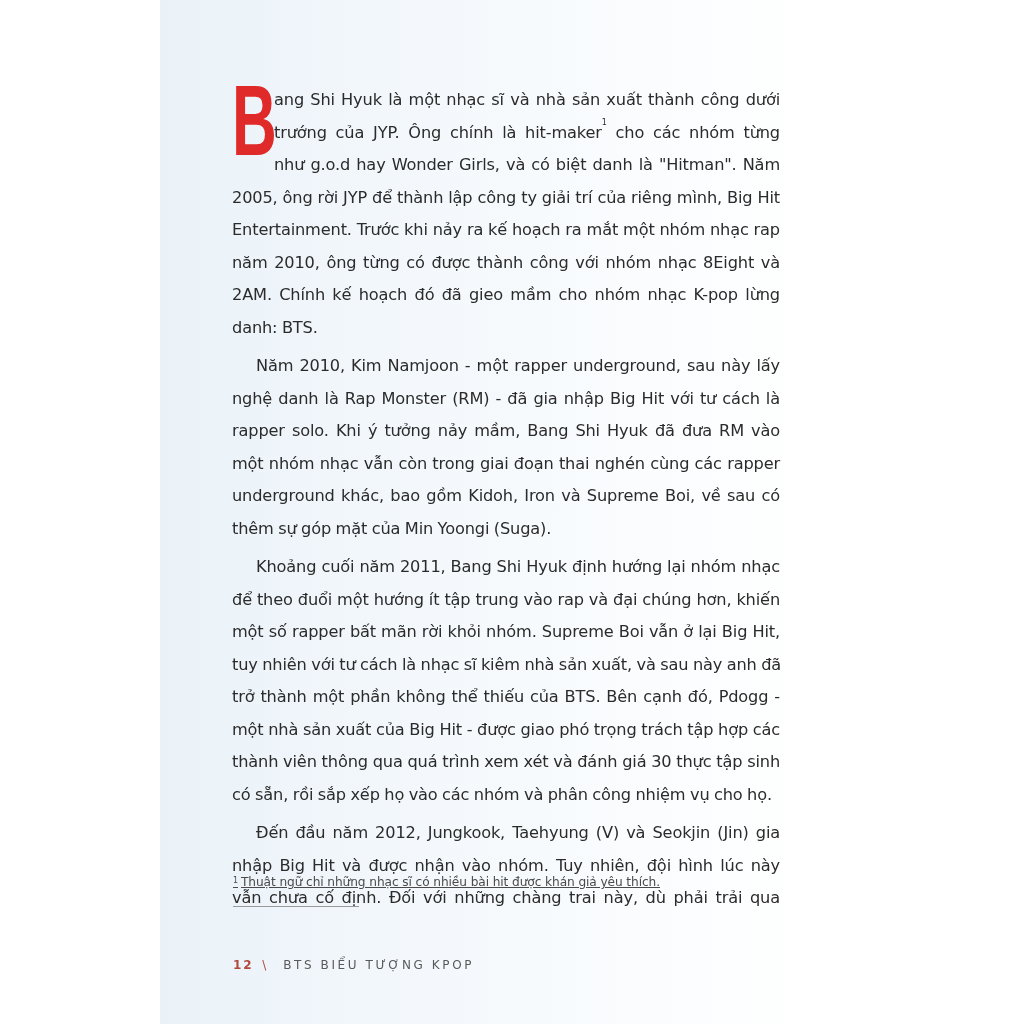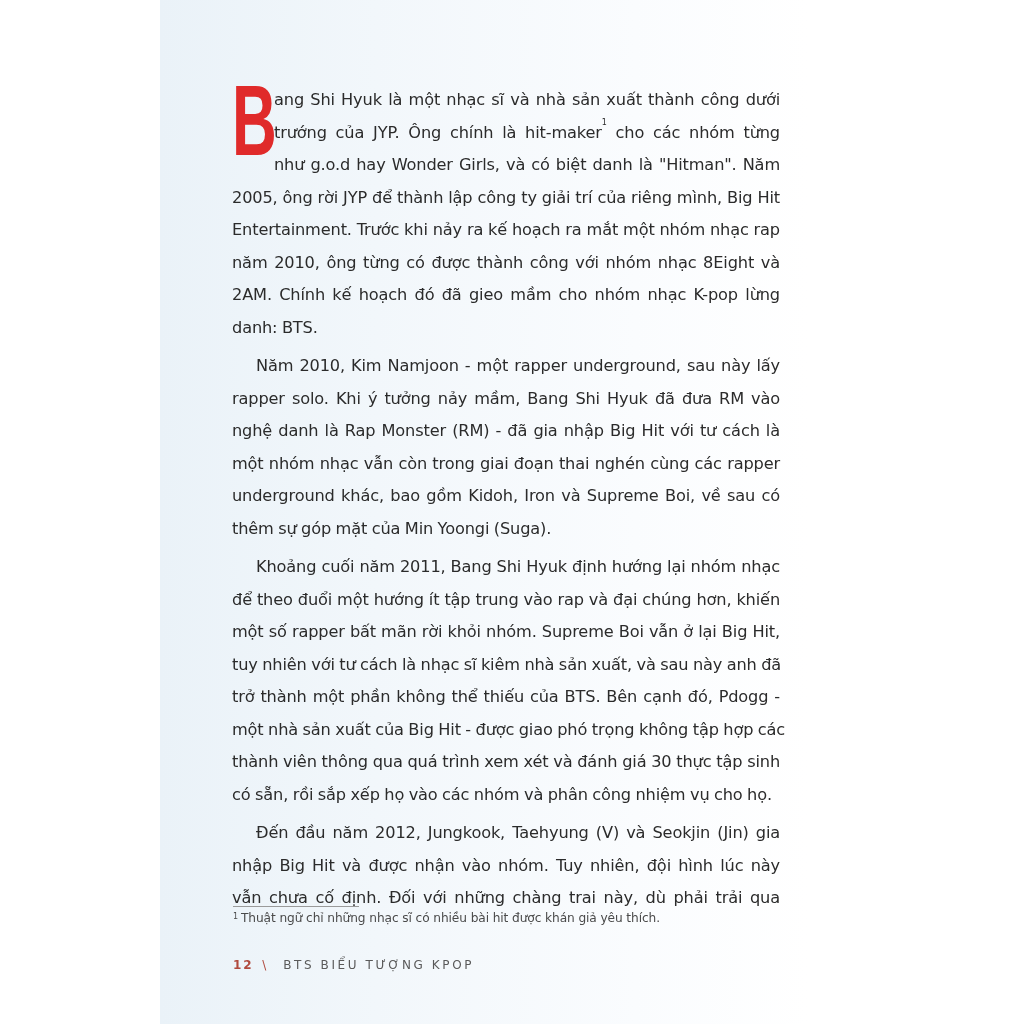--- a/index.html
+++ b/index.html
@@ -80,25 +80,26 @@
       position: absolute;
       left: 73px;
       top: 906px;
       width: 126px;
       height: 1px;
       background: #9a9a9a;
     }
     .footnote {
       position: absolute;
       left: 73px;
-      top: 911px;
+      top: 875px;
       font-family: "DejaVu Sans", sans-serif;
       font-size: 12.2px;
       color: #4a4a4a;
       letter-spacing: -0.1px;
+      text-decoration: underline;
     }
     .footnote sup {
       font-size: 8px;
       vertical-align: top;
       position: relative;
       top: 1px;
       margin-right: 3px;
     }
     .running-footer {
       position: absolute;
@@ -134,34 +135,34 @@
       <span class="line with-cap">như g.o.d hay Wonder Girls, và có biệt danh là "Hitman". Năm</span>
       <span class="line">2005, ông rời JYP để thành lập công ty giải trí của riêng mình, Big Hit</span>
       <span class="line">Entertainment. Trước khi nảy ra kế hoạch ra mắt một nhóm nhạc rap</span>
       <span class="line">năm 2010, ông từng có được thành công với nhóm nhạc 8Eight và</span>
       <span class="line">2AM. Chính kế hoạch đó đã gieo mầm cho nhóm nhạc K-pop lừng</span>
       <span class="line last">danh: BTS.</span>
     </div>
 
     <div class="para">
       <span class="line" style="padding-left:24px">Năm 2010, Kim Namjoon - một rapper underground, sau này lấy</span>
+      <span class="line">nghệ danh là Rap Monster (RM) - đã gia nhập Big Hit với tư cách là</span>
       <span class="line">rapper solo. Khi ý tưởng nảy mầm, Bang Shi Hyuk đã đưa RM vào</span>
-      <span class="line">nghệ danh là Rap Monster (RM) - đã gia nhập Big Hit với tư cách là</span>
       <span class="line">một nhóm nhạc vẫn còn trong giai đoạn thai nghén cùng các rapper</span>
       <span class="line">underground khác, bao gồm Kidoh, Iron và Supreme Boi, về sau có</span>
       <span class="line last">thêm sự góp mặt của Min Yoongi (Suga).</span>
     </div>
 
     <div class="para">
       <span class="line" style="padding-left:24px">Khoảng cuối năm 2011, Bang Shi Hyuk định hướng lại nhóm nhạc</span>
       <span class="line">để theo đuổi một hướng ít tập trung vào rap và đại chúng hơn, khiến</span>
       <span class="line">một số rapper bất mãn rời khỏi nhóm. Supreme Boi vẫn ở lại Big Hit,</span>
       <span class="line">tuy nhiên với tư cách là nhạc sĩ kiêm nhà sản xuất, và sau này anh đã</span>
       <span class="line">trở thành một phần không thể thiếu của BTS. Bên cạnh đó, Pdogg -</span>
-      <span class="line">một nhà sản xuất của Big Hit - được giao phó trọng không tập hợp các</span>
+      <span class="line">một nhà sản xuất của Big Hit - được giao phó trọng trách tập hợp các</span>
       <span class="line">thành viên thông qua quá trình xem xét và đánh giá 30 thực tập sinh</span>
       <span class="line last">có sẵn, rồi sắp xếp họ vào các nhóm và phân công nhiệm vụ cho họ.</span>
     </div>
 
     <div class="para">
       <span class="line" style="padding-left:24px">Đến đầu năm 2012, Jungkook, Taehyung (V) và Seokjin (Jin) gia</span>
       <span class="line">nhập Big Hit và được nhận vào nhóm. Tuy nhiên, đội hình lúc này</span>
       <span class="line">vẫn chưa cố định. Đối với những chàng trai này, dù phải trải qua</span>
     </div>
 

